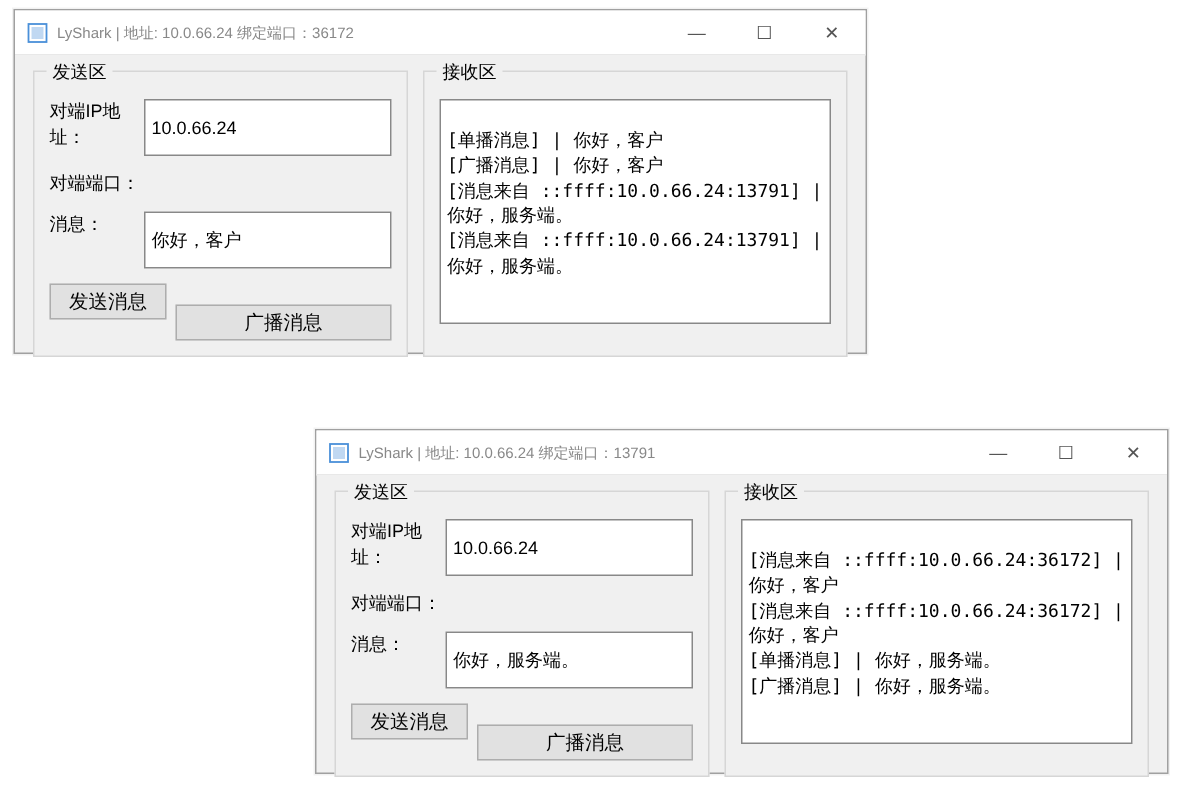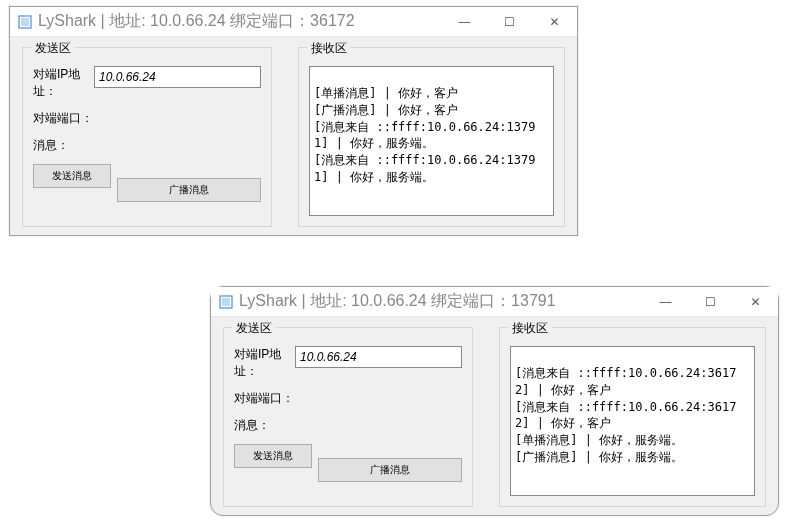--- a/index.html
+++ b/index.html
@@ -28,33 +28,33 @@
     align-items: center;
     padding-left: 8px;
   }
   .titlebar .appicon {
     width: 14px; height: 14px;
     margin-right: 6px;
     display: inline-flex;
   }
   .titlebar .title {
     color: #888;
-    font-size: 16px;
+    font-size: 10px;
     flex: 0 0 auto;
   }
   .titlebar .spacer { flex: 1; }
   .winbtn {
     width: 45px; height: 30px;
     display: flex; align-items: center; justify-content: center;
     color: #555;
   }
   .client {
     padding: 10px 12px 12px 12px;
     display: flex;
-    gap: 26px;
+    gap: 10px;
   }
   .groupbox {
     border: 1px solid #d6d6d6;
     background: #f0f0f0;
     position: relative;
     padding: 18px 10px 10px 10px;
   }
   .groupbox .legend {
     position: absolute;
     top: -8px; left: 8px;
@@ -68,37 +68,36 @@
     display: flex;
     align-items: flex-start;
     margin-bottom: 10px;
   }
   .formrow .label {
     width: 72px;
     font-size: 12px;
   }
   .formrow input[type=text] {
     flex: 1;
-    height: 22px;
+    height: 38px;
     border: 1px solid #888;
     background: #fff;
     padding: 0 4px;
     font-size: 12px;
     font-family: inherit;
-    font-style: italic;
   }
   .btnrow {
     display: flex;
     gap: 6px;
   }
   .btn {
     height: 24px;
     border: 1px solid #adadad;
     background: #e1e1e1;
-    font-size: 10px;
+    font-size: 13px;
     font-family: Liberation Serif, serif;
     cursor: default;
     display: flex;
     align-items: center;
     justify-content: center;
   }
   .btn.small { width: 78px; }
   .btn.wide { flex: 1; margin-top: 14px; }
   .recvbox {
     width: 100%;
@@ -142,41 +141,42 @@
       <div class="legend">发送区</div>
       <div class="formrow">
         <span class="label">对端IP地址：</span>
         <input type="text" value="10.0.66.24" style="">
       </div>
       <div class="formrow">
         <span class="label">对端端口：</span>
       </div>
       <div class="formrow">
         <span class="label">消息：</span>
+        <input type="text" value="你好，客户" style="">
       </div>
       <div class="btnrow">
         <div class="btn small">
             <span>发送消息</span>
           </div>
         <div class="btn wide">
             <span>广播消息</span>
           </div>
       </div>
     </div>
     <div class="groupbox recv-area">
       <div class="legend">接收区</div>
       <div class="recvbox">[单播消息] | 你好，客户
 [广播消息] | 你好，客户
 [消息来自 ::ffff:10.0.66.24:13791] | 你好，服务端。
 [消息来自 ::ffff:10.0.66.24:13791] | 你好，服务端。</div>
     </div>
   </div>
 </div>
 
-<div class="window" style="left:210px; top:286px; width:569px; height:230px;border-radius:13px;">
+<div class="window" style="left:210px; top:286px; width:569px; height:230px;">
   <div class="titlebar">
     <span class="appicon">
       <svg viewBox="0 0 14 14" width="14" height="14">
           <rect x="1" y="1" width="12" height="12" fill="#fff" stroke="#4a90d9" stroke-width="1.2"></rect>
           <rect x="3" y="3" width="8" height="8" fill="#4a90d9" opacity="0.35"></rect>
         </svg>
     </span>
     <span class="title">LyShark | 地址: 10.0.66.24 绑定端口：13791</span>
     <span class="spacer"></span>
     <div class="winbtn">
@@ -194,20 +194,21 @@
       <div class="legend">发送区</div>
       <div class="formrow">
         <span class="label">对端IP地址：</span>
         <input type="text" value="10.0.66.24" style="">
       </div>
       <div class="formrow">
         <span class="label">对端端口：</span>
       </div>
       <div class="formrow">
         <span class="label">消息：</span>
+        <input type="text" value="你好，服务端。" style="">
       </div>
       <div class="btnrow">
         <div class="btn small">
             <span>发送消息</span>
           </div>
         <div class="btn wide">
             <span>广播消息</span>
           </div>
       </div>
     </div>

